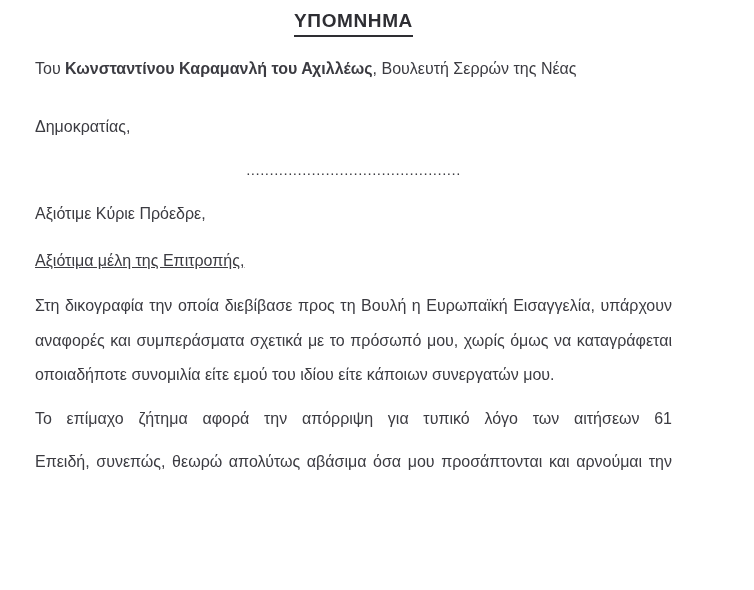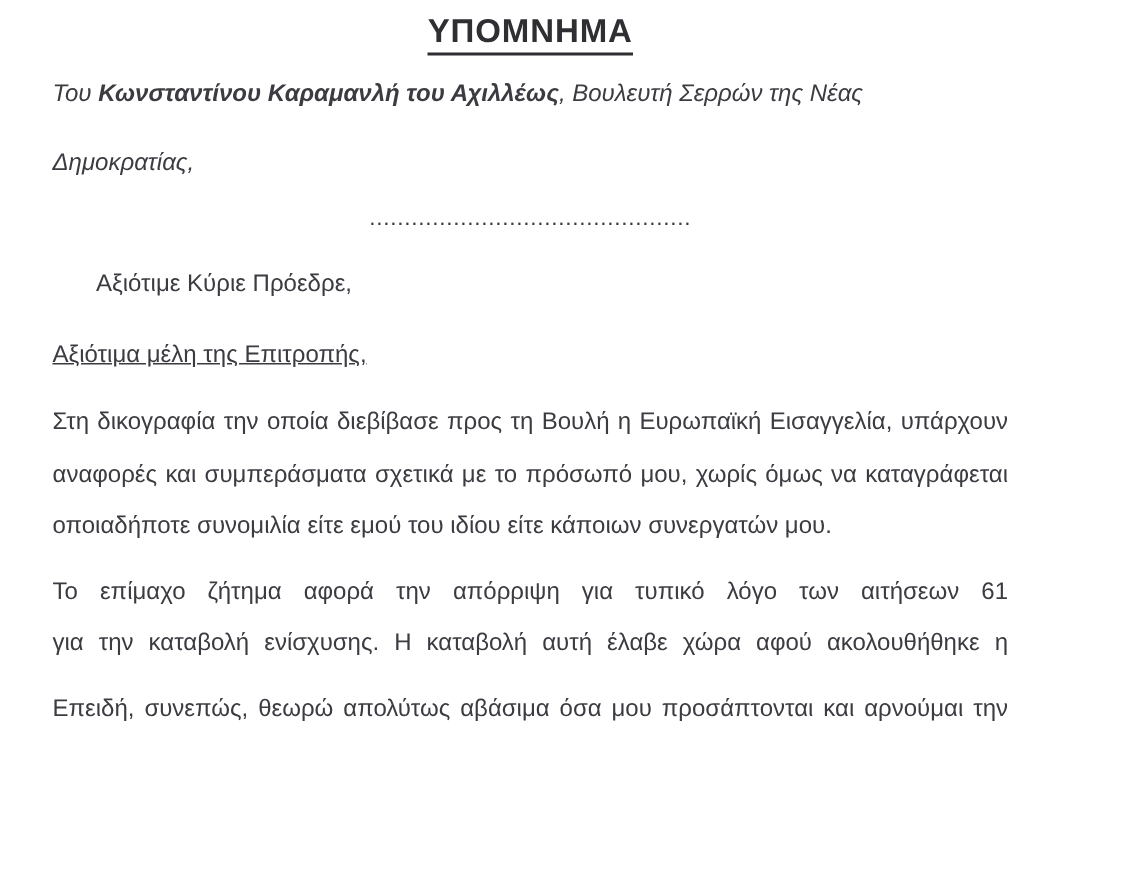--- a/index.html
+++ b/index.html
@@ -21,44 +21,43 @@
     background: #ffffff;
   }
   .title-wrap {
     text-align: center;
     line-height: 26px;
     height: 26px;
   }
   .title {
     display: inline-block;
     font-weight: bold;
-    font-size: 22px;
+    font-size: 19px;
     letter-spacing: 0.6px;
     color: #2e2e33;
     border-bottom: 2px solid #2e2e33;
     padding-bottom: 1px;
   }
   p { margin: 0; }
   .header {
     margin-top: 6px;
-    line-height: 46px;
-    font-style: italic;
+    line-height: 58px;
   }
   .b { font-weight: bold; }
   .dots {
     margin-top: 4px;
     line-height: 20px;
     height: 20px;
     text-align: center;
     font-size: 15px;
     letter-spacing: 0.5px;
     color: #3b3b41;
   }
   .sal { line-height: 35px; }
-  .sal1 { margin-top: 16px; margin-left: 29px; }
+  .sal1 { margin-top: 16px; }
   .sal2 { margin-top: 12px; text-decoration: underline; }
   .par { margin-top: 9px; }
   .par.first { margin-top: 11px; }
   .par .line {
     line-height: 34.5px;
     text-align: justify;
   }
   .par .line.jl {
     text-align-last: justify;
   }
@@ -78,21 +77,20 @@
   <p class="sal sal2">Αξιότιμα μέλη της Επιτροπής,</p>
 
   <div class="par first">
     <div class="line jl">Στη δικογραφία την οποία διεβίβασε προς τη Βουλή η Ευρωπαϊκή Εισαγγελία, υπάρχουν</div>
     <div class="line jl">αναφορές και συμπεράσματα σχετικά με το πρόσωπό μου, χωρίς όμως να καταγράφεται</div>
     <div class="line">οποιαδήποτε συνομιλία είτε εμού του ιδίου είτε κάποιων συνεργατών μου.</div>
   </div>
 
   <div class="par">
     <div class="line jl">Το επίμαχο ζήτημα αφορά την απόρριψη για τυπικό λόγο των αιτήσεων 61</div>
-    <div class="line jl">για την καταβολή ενίσχυσης. Η καταβολή αυτή έλαβε χώρα αφού ακολουθήθηκε η</div>
   </div>
 
   <div class="par">
     <div class="line jl">Επειδή, συνεπώς, θεωρώ απολύτως αβάσιμα όσα μου προσάπτονται και αρνούμαι την</div>
 
   </div>
 
 </div>
 
 </body></html>

